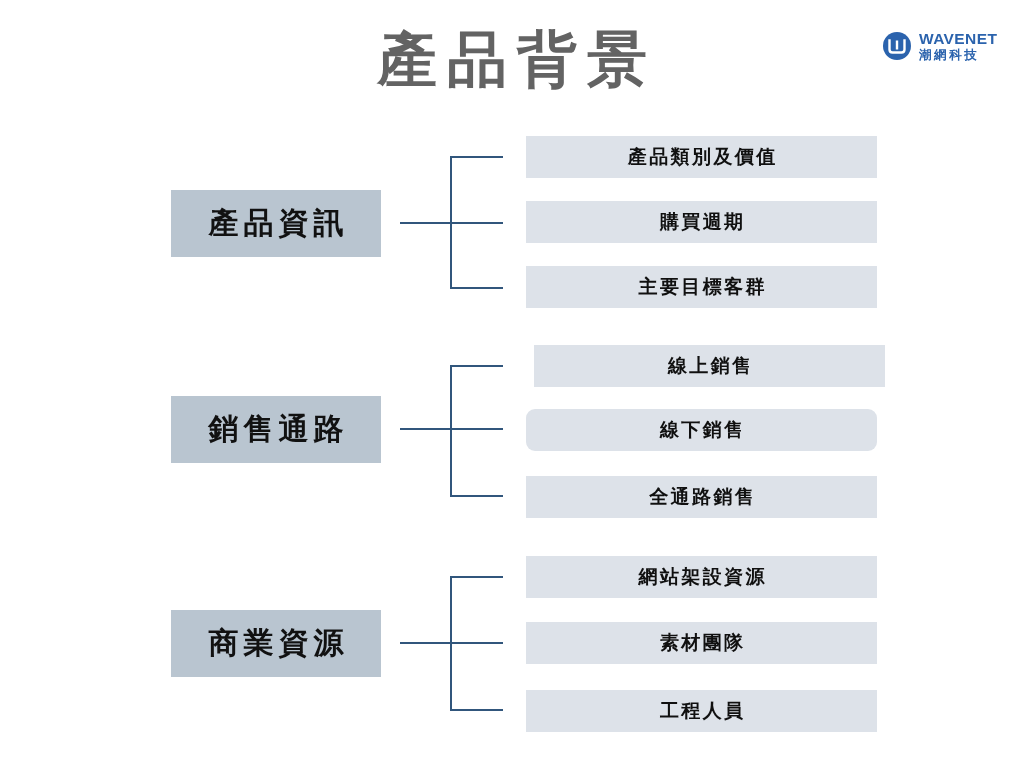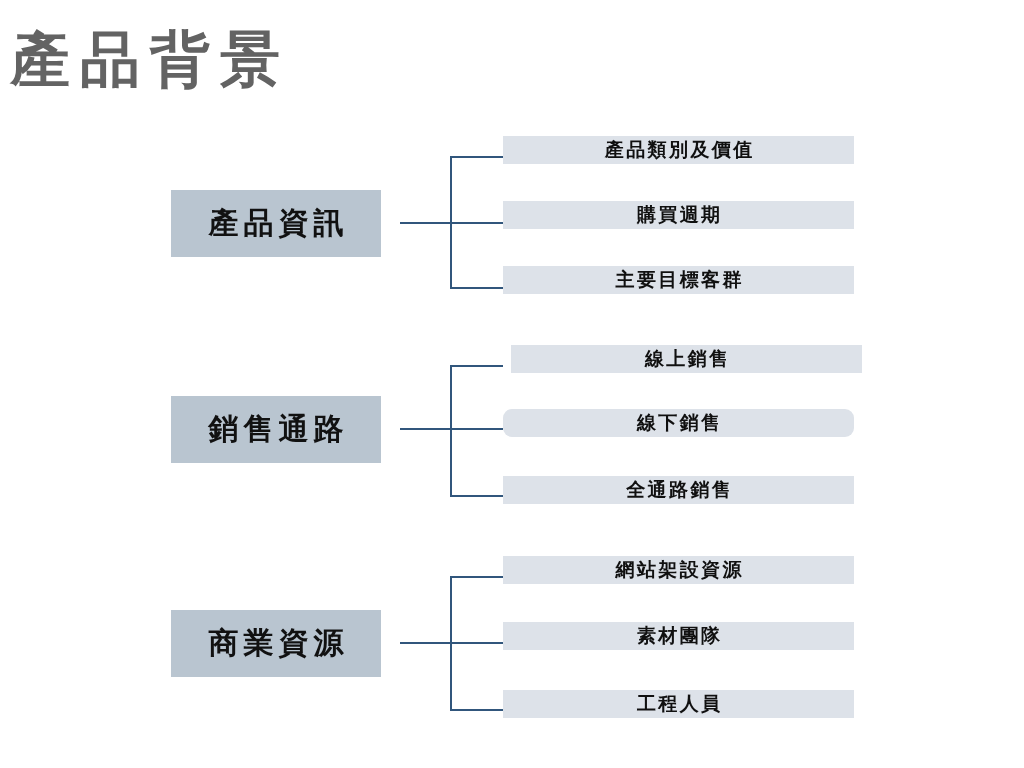--- a/index.html
+++ b/index.html
@@ -21,21 +21,21 @@
     height: 768px;
     background: #ffffff;
   }
 
   
   .slide-title {
     position: absolute;
     left: 0;
     top: 22px;
     width: 1024px;
-    text-align: left;
+    text-align: center;
     font-size: 60px;
     font-weight: bold;
     color: #636363;
     letter-spacing: 10px;
     text-indent: 10px;
     line-height: 76px;
     white-space: nowrap;
   }
 
   
@@ -97,23 +97,23 @@
   .parent-label {
     font-size: 30px;
     font-weight: bold;
     color: #111111;
     letter-spacing: 5px;
     text-indent: 5px;
     white-space: nowrap;
   }
   .child-box {
     position: absolute;
-    left: 503px;
+    left: 526px;
     width: 351px;
-    height: 28px;
+    height: 42px;
     background: #dde2e9;
     display: flex;
     align-items: center;
     justify-content: center;
   }
   .child-label {
     font-size: 19px;
     font-weight: bold;
     color: #101010;
     letter-spacing: 2.4px;
@@ -133,20 +133,33 @@
     width: 2px;
   }
 </style>
 </head>
 <body>
 
 <div class="slide">
 
   <div class="slide-title">產品背景</div>
 
+  <div class="logo">
+    <div class="logo-mark">
+      <svg width="30" height="30" viewBox="0 0 30 30" aria-hidden="true">
+        <circle cx="15" cy="15" r="14" fill="#2b63ad"></circle>
+        <path d="M7.5 9.5 L7.5 18.5 Q7.5 21.5 10.5 21.5 L19.5 21.5 Q22.5 21.5 22.5 18.5 L22.5 9.5" fill="none" stroke="#ffffff" stroke-width="2.4" stroke-linecap="square"></path>
+        <rect x="13.8" y="9.5" width="2.4" height="9" fill="#ffffff"></rect>
+      </svg>
+    </div>
+    <div class="logo-text">
+      <div class="logo-en">WAVENET</div>
+      <div class="logo-zh">潮網科技</div>
+    </div>
+  </div>
 
   <div class="group">
     <div class="parent-box" style="top:190px;">
       <span class="parent-label">產品資訊</span>
     </div>
 
     <div class="conn conn-h" style="left:400px; top:222px; width:51px;"></div>
     <div class="conn conn-v" style="left:450px; top:156px; height:133px;"></div>
     <div class="conn conn-h" style="left:450px; top:156px; width:53px;"></div>
     <div class="conn conn-h" style="left:450px; top:222px; width:53px;"></div>

